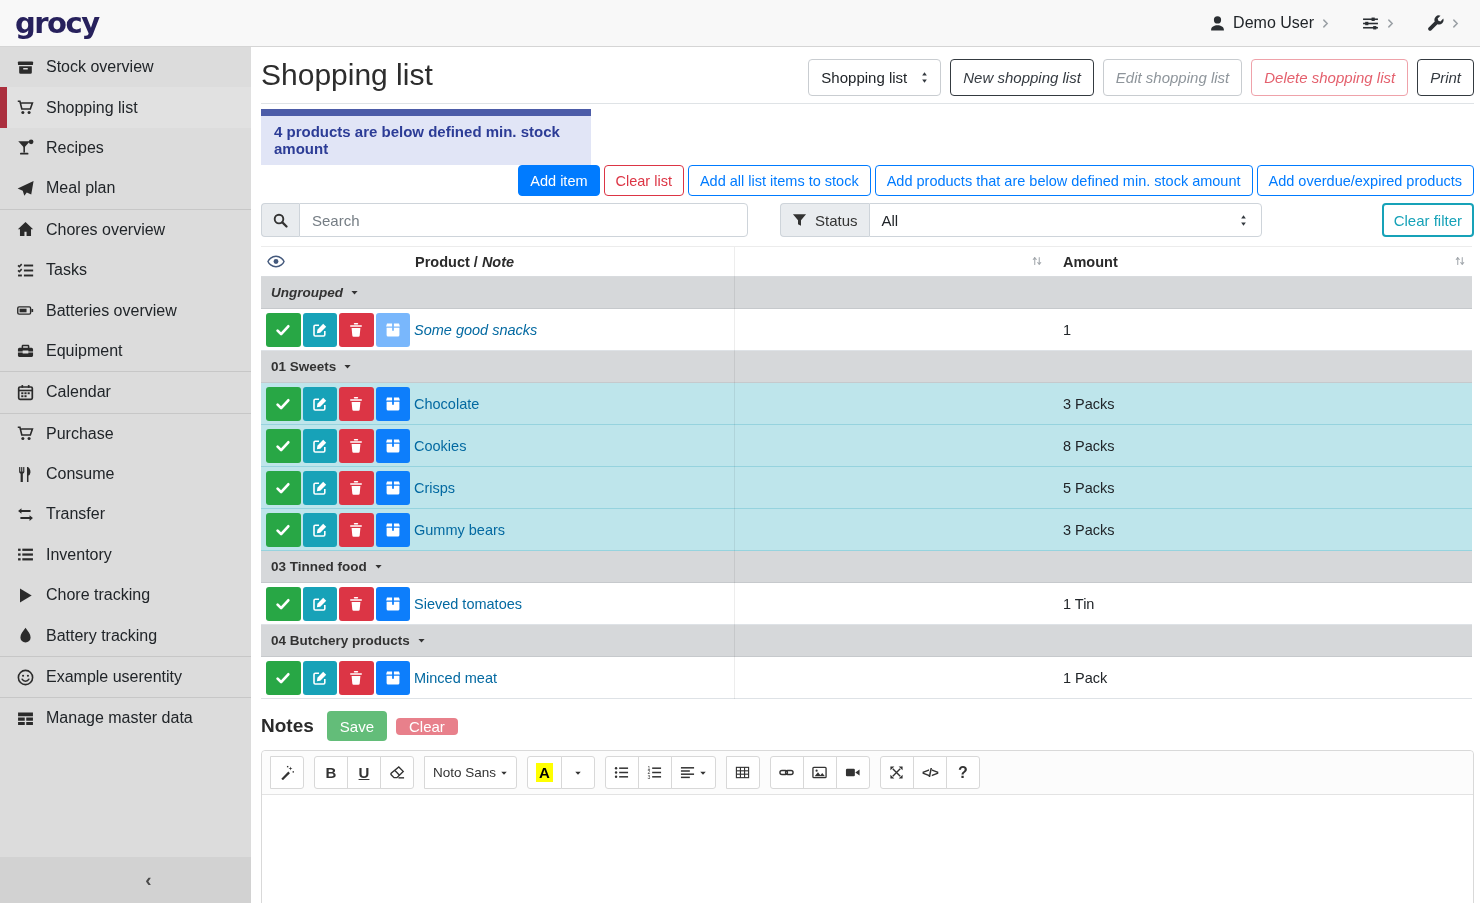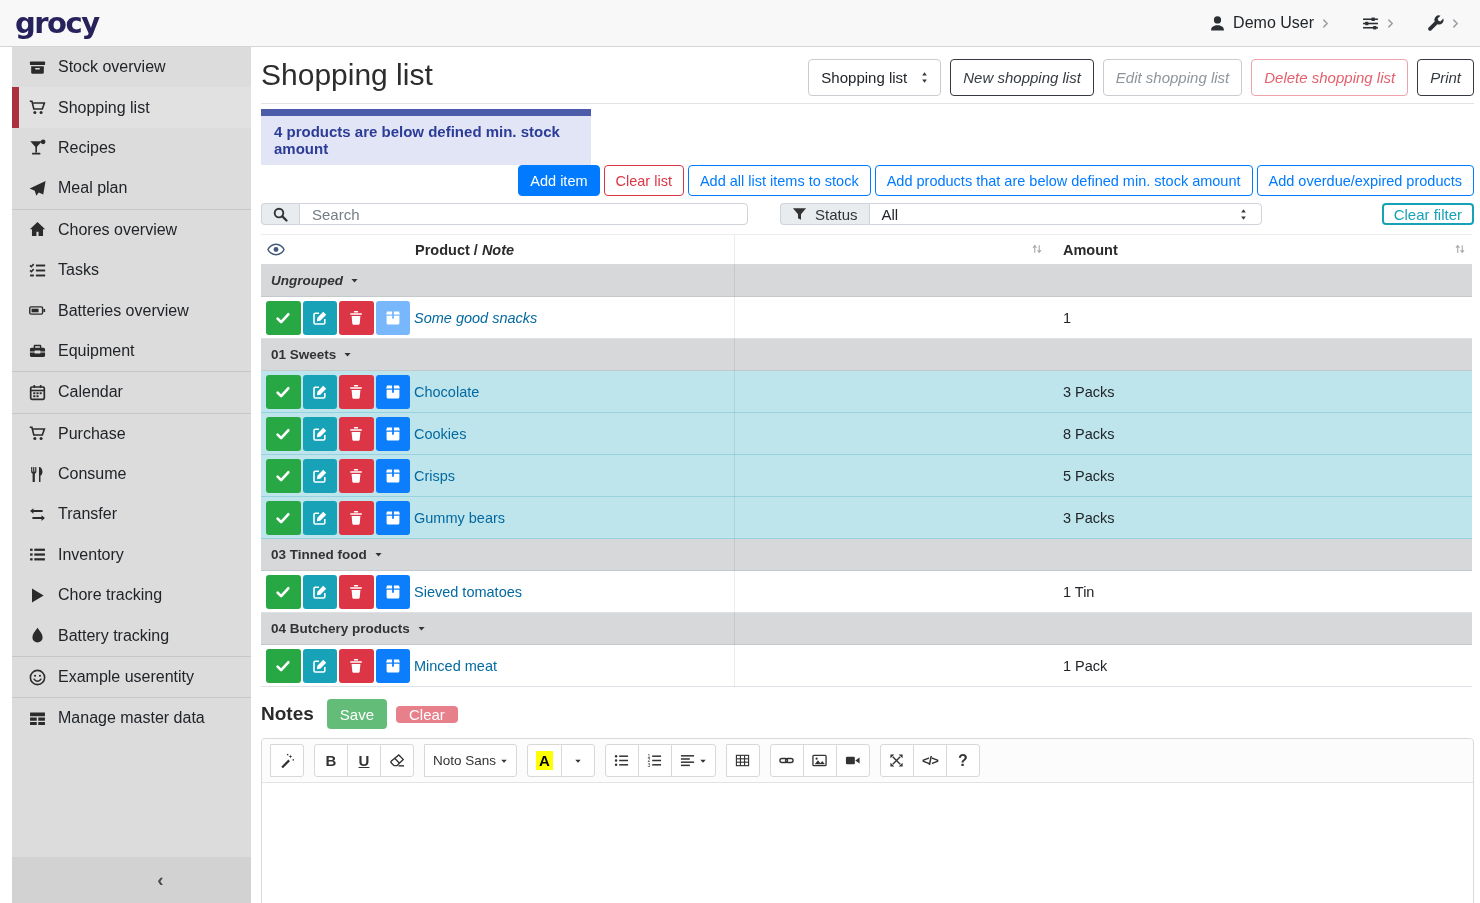--- a/index.html
+++ b/index.html
@@ -13,21 +13,21 @@
   .logo{font-size:29px;font-weight:800;color:#27215c;letter-spacing:-1.5px;line-height:1;
         font-family:"DejaVu Sans",sans-serif;cursor:pointer;}
   .nav-right{display:flex;align-items:center;gap:32px;}
   .nav-group{display:flex;align-items:center;gap:7px;cursor:pointer;}
   .nav-group .glabel{font-size:16px;color:#212529;}
   .nicon{color:#2b2f33;display:flex;}
   .nicon svg{width:17px;height:17px;}
   .chev{color:#9aa0a5;display:flex;}
   .chev svg{width:9px;height:9px;}
   
-  .sidebar{position:absolute;top:47px;left:12px;width:297px;bottom:0;background:#dcdcdc;}
+  .sidebar{position:absolute;top:47px;left:0;width:297px;bottom:0;background:#dcdcdc;}
   .side-item{display:flex;align-items:center;height:40.4px;padding-left:15px;gap:10px;
              font-size:16px;color:#212529;cursor:pointer;position:relative;box-sizing:border-box;}
   .side-item.active{background:#e1e1e1;box-shadow:inset 7px 0 0 0 #ab2f3e;}
   .si{width:21px;display:flex;justify-content:center;color:#2b2b2b;flex:0 0 21px;}
   .si svg{width:17px;height:17px;}
   .mchev{margin-left:auto;margin-right:18px;color:#555;}
   .mchev svg{width:10px;height:10px;}
   .side-divider{height:1px;background:#c7c7c7;}
   .side-footer{position:absolute;bottom:0;left:0;right:0;height:46px;background:#d2d2d2;
                display:flex;align-items:center;justify-content:center;font-size:19px;
@@ -50,21 +50,21 @@
   .rule{border:0;border-top:1px solid #dfe3e6;margin:7px 0 5px;}
   .alert-card{width:330px;}
   .alert-bar{height:7px;background:#4c5ca8;}
   .alert-body{background:#e1e5f6;padding:7px 13px 8px;font-weight:700;font-size:15px;color:#2c3c96;}
   .actions-row{display:flex;justify-content:flex-end;gap:4px;margin-top:0;}
   .btn-sm{font-size:14.5px;padding:0 11px;height:31px;border-radius:4px;border:1px solid;background:#fff;
           cursor:pointer;font-family:inherit;box-sizing:border-box;}
   .btn-primary{background:#007bff;border-color:#007bff;color:#fff;}
   .btn-red-o{color:#dc3545;border-color:#dc3545;}
   .btn-blue-o{color:#007bff;border-color:#007bff;}
-  .filter-row{display:flex;margin-top:7px;align-items:stretch;height:22px;}
+  .filter-row{display:flex;margin-top:7px;align-items:stretch;height:34px;}
   .search-group{display:flex;width:487px;}
   .igp{background:#e9ecef;border:1px solid #ced4da;border-right:0;border-radius:4px 0 0 4px;
        display:flex;align-items:center;padding:0 11px;color:#333;gap:8px;font-size:15px;text-align:center;}
   .igp svg{width:15px;height:15px;}
   .search-input{flex:1;border:1px solid #ced4da;border-radius:0 4px 4px 0;padding:0 12px;font-size:15px;
                 font-family:inherit;color:#495057;outline:none;min-width:0;}
   .search-input::placeholder{color:#757d84;}
   .status-group{display:flex;width:482px;margin-left:32px;}
   .status-select{flex:1;border:1px solid #ced4da;border-radius:0 4px 4px 0;display:flex;align-items:center;
                  justify-content:space-between;padding:0 12px;font-size:15px;background:#fff;cursor:pointer;}

